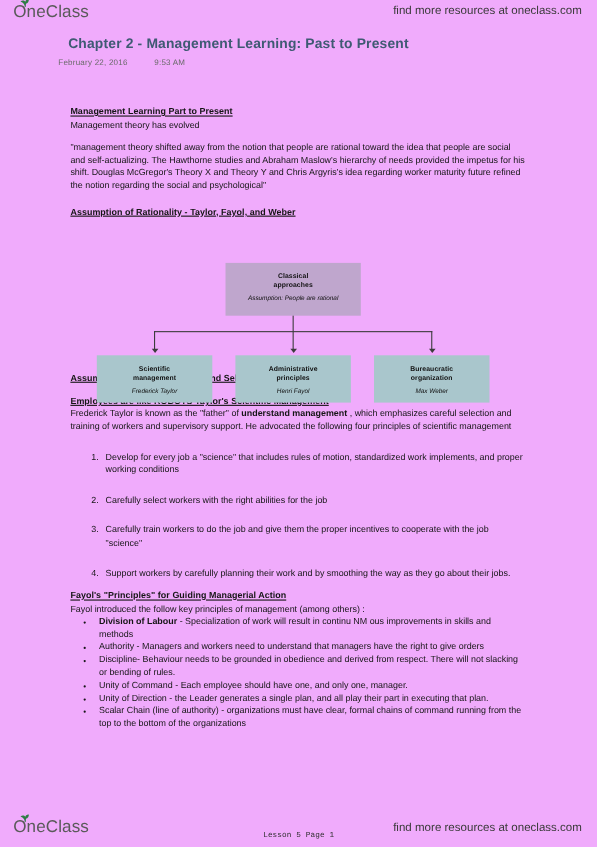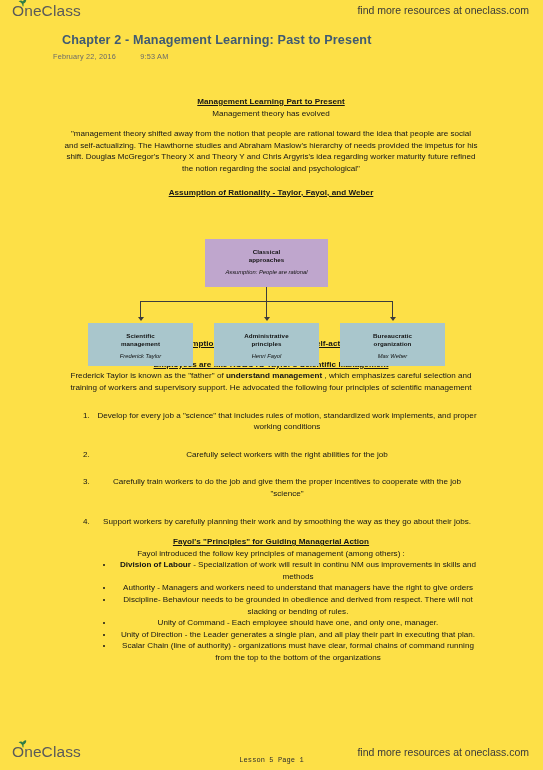--- a/index.html
+++ b/index.html
@@ -10,21 +10,21 @@
     background: #ffffff;
     font-family: "Liberation Sans", sans-serif;
     color: #1a1a1a;
     overflow: hidden;
   }
 
   .page {
     position: relative;
     width: 543px;
     height: 770px;
-    background: #fde047;
+    background: #f0abfc;
   }
 
   
   .site-header {
     position: absolute;
     top: 0; left: 0;
     width: 543px;
     height: 26px;
   }
   .brand {
@@ -78,21 +78,20 @@
 
   
   .content {
     position: absolute;
     left: 64px;
     top: 96px;
     width: 414px;
     font-size: 8.1px;
     line-height: 11.6px;
     color: #151515;
-    text-align: center;
   }
 
   .h-underline {
     font-weight: bold;
     text-decoration: underline;
     display: block;
     letter-spacing: .05px;
   }
   .para { display: block; }
   .gap-sm { height: 9px; }
@@ -109,21 +108,20 @@
     line-height: 11.6px;
   }
   ul.bullet-list {
     margin: 0;
     padding-left: 22px;
     list-style-type: disc;
   }
   ul.bullet-list li {
     padding-left: 4px;
     line-height: 11.6px;
-    margin-left: 28px;
   }
   ul.bullet-list li::marker { font-size: 7px; }
   b, .bold { font-weight: bold; }
 
   
   .diagram {
     position: absolute;
     left: 64px;
     top: 239px;
     width: 414px;

